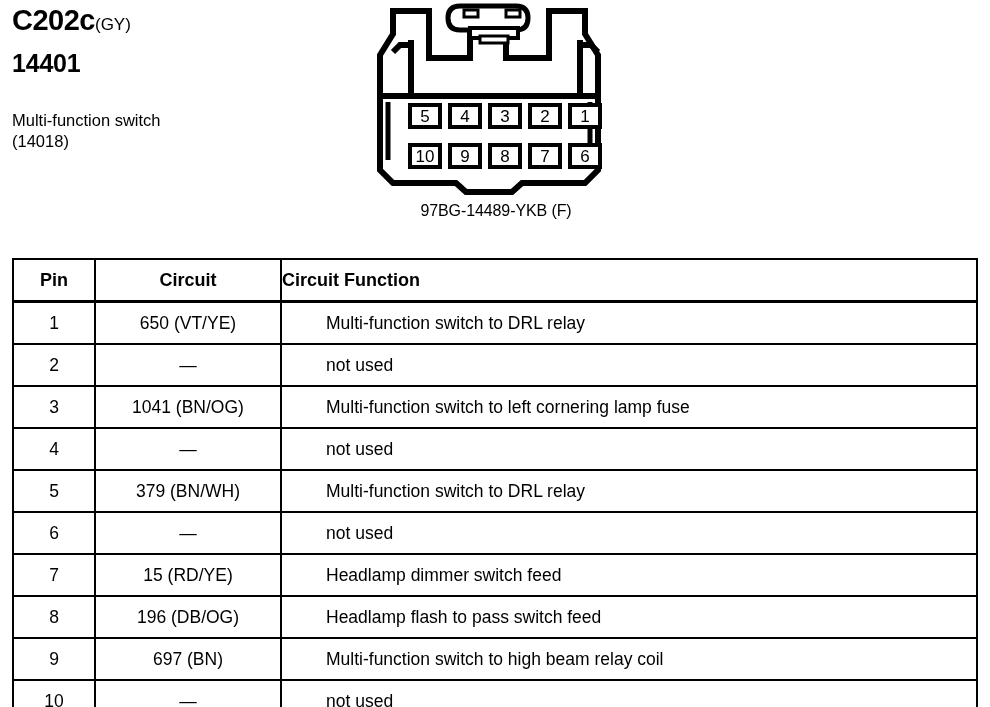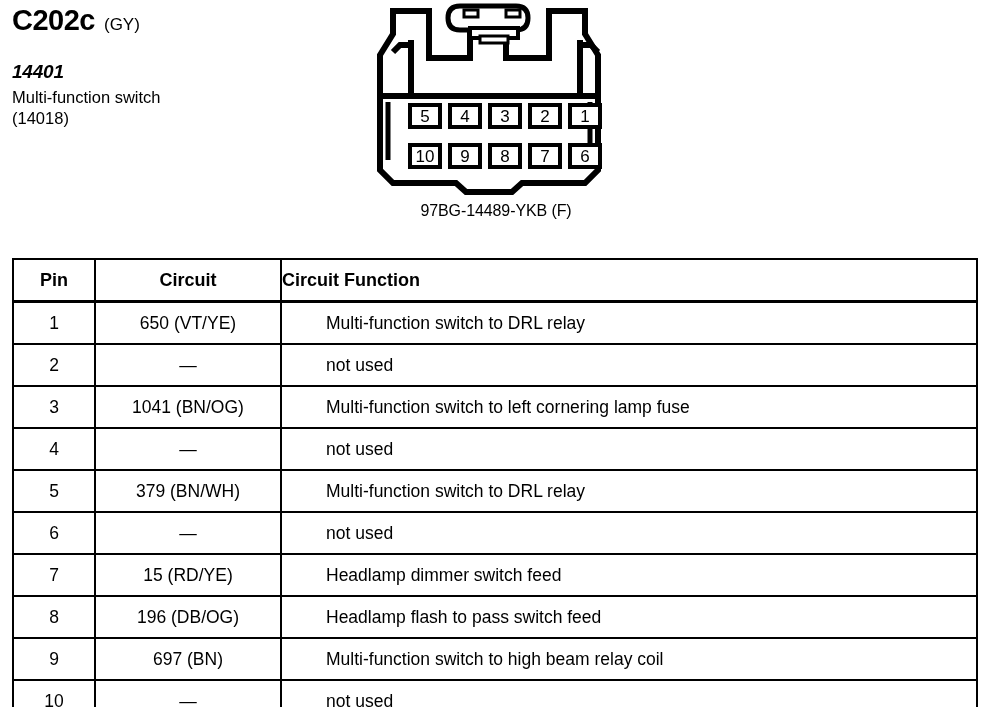--- a/index.html
+++ b/index.html
@@ -20,44 +20,42 @@
   
   #header-block {
     position: absolute;
     left: 12px;
     top: 4px;
     width: 340px;
   }
   #connector-id-row {
     display: flex;
     align-items: baseline;
-    gap: 9px;
     height: 36px;
   }
   #connector-id {
     font-size: 29px;
     font-weight: bold;
     letter-spacing: -0.5px;
     line-height: 32px;
   }
   #connector-color-code {
     font-size: 17px;
     font-weight: normal;
     line-height: 20px;
   }
   #connector-part-number {
-    font-size: 19px;
+    font-size: 25px;
     font-weight: bold;
     letter-spacing: -0.2px;
-    margin-top: 18px;
+    margin-top: 9px;
     line-height: 28px;
-    font-style: italic;
   }
   #component-description {
-    margin-top: 1px;
+    margin-top: 33px;
     font-size: 16.5px;
     line-height: 21px;
     font-weight: normal;
   }
 
   
   #connector-figure {
     position: absolute;
     left: 366px;
     top: 0px;

